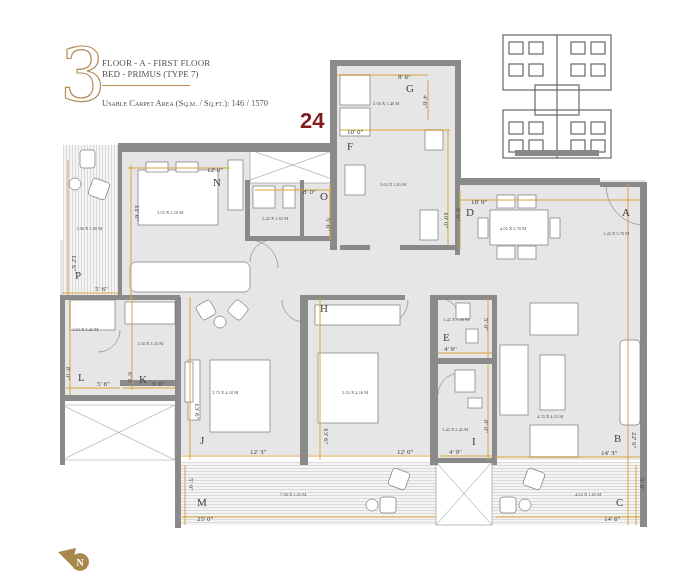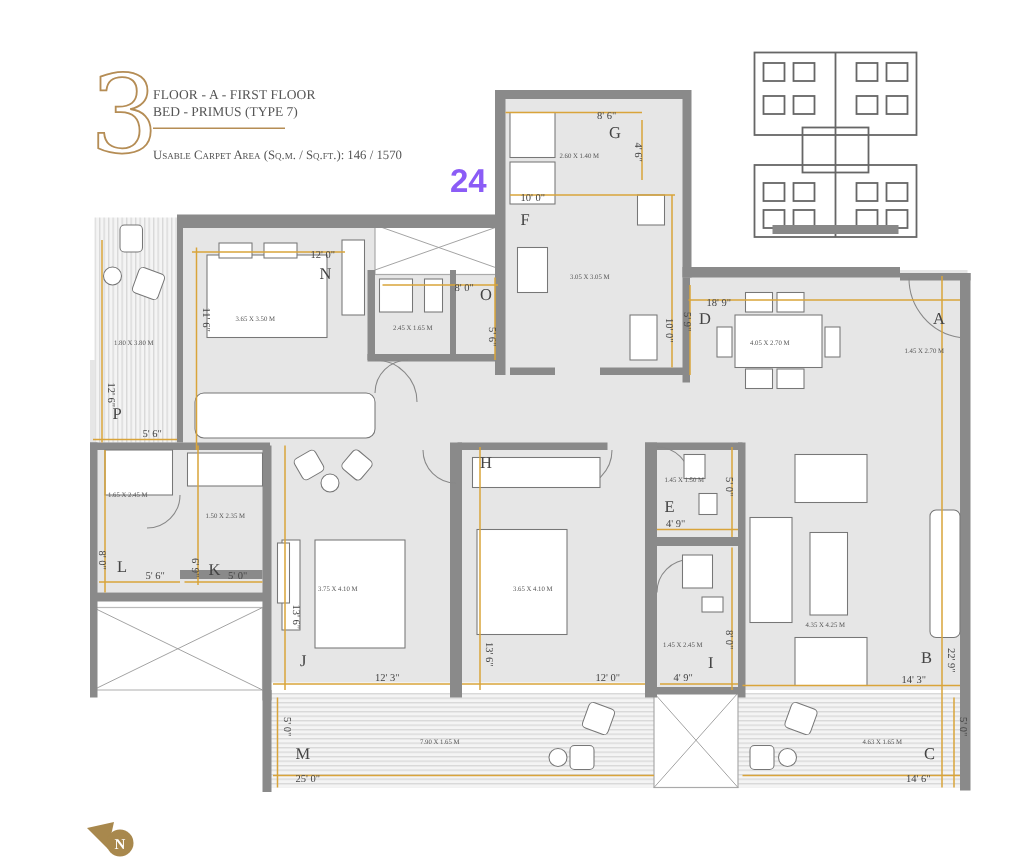--- a/index.html
+++ b/index.html
@@ -3,21 +3,21 @@
 <meta charset="utf-8">
 <style>
   html,body{margin:0;padding:0;background:#ffffff;}
   body{width:673px;height:578px;position:relative;overflow:hidden;font-family:"Liberation Serif","DejaVu Serif",serif;}
   .abs{position:absolute;}
   .big3{left:60px;top:40px;font-size:72px;line-height:72px;color:#fff;-webkit-text-stroke:1.2px #b58d55;font-family:"DejaVu Serif",serif;font-weight:300;}
   .hdr1{left:102px;top:58px;font-size:9px;color:#555;letter-spacing:0.1px;}
   .hdr2{left:102px;top:69px;font-size:9px;color:#555;}
   .hdr-rule{left:102px;top:85px;width:88px;height:1px;background:#b58d55;}
   .hdr3{left:102px;top:98px;font-size:8.5px;color:#555;font-variant:small-caps;}
-  .page-num{left:300px;top:108px;font-size:22px;font-weight:bold;color:#8b5cf6;font-family:"Liberation Sans",sans-serif;}
+  .page-num{left:300px;top:108px;font-size:22px;font-weight:bold;color:#7f1d1d;font-family:"Liberation Sans",sans-serif;}
   svg text{font-family:"Liberation Serif","DejaVu Serif",serif;}
   .dim{fill:#444;font-size:7px;}
   .area{fill:#555;font-size:4.5px;}
   .lbl{fill:#444;font-size:11px;}
   .north{left:58px;top:546px;}
 </style>
 </head>
 <body>
 
 <div class="abs big3">3</div>

